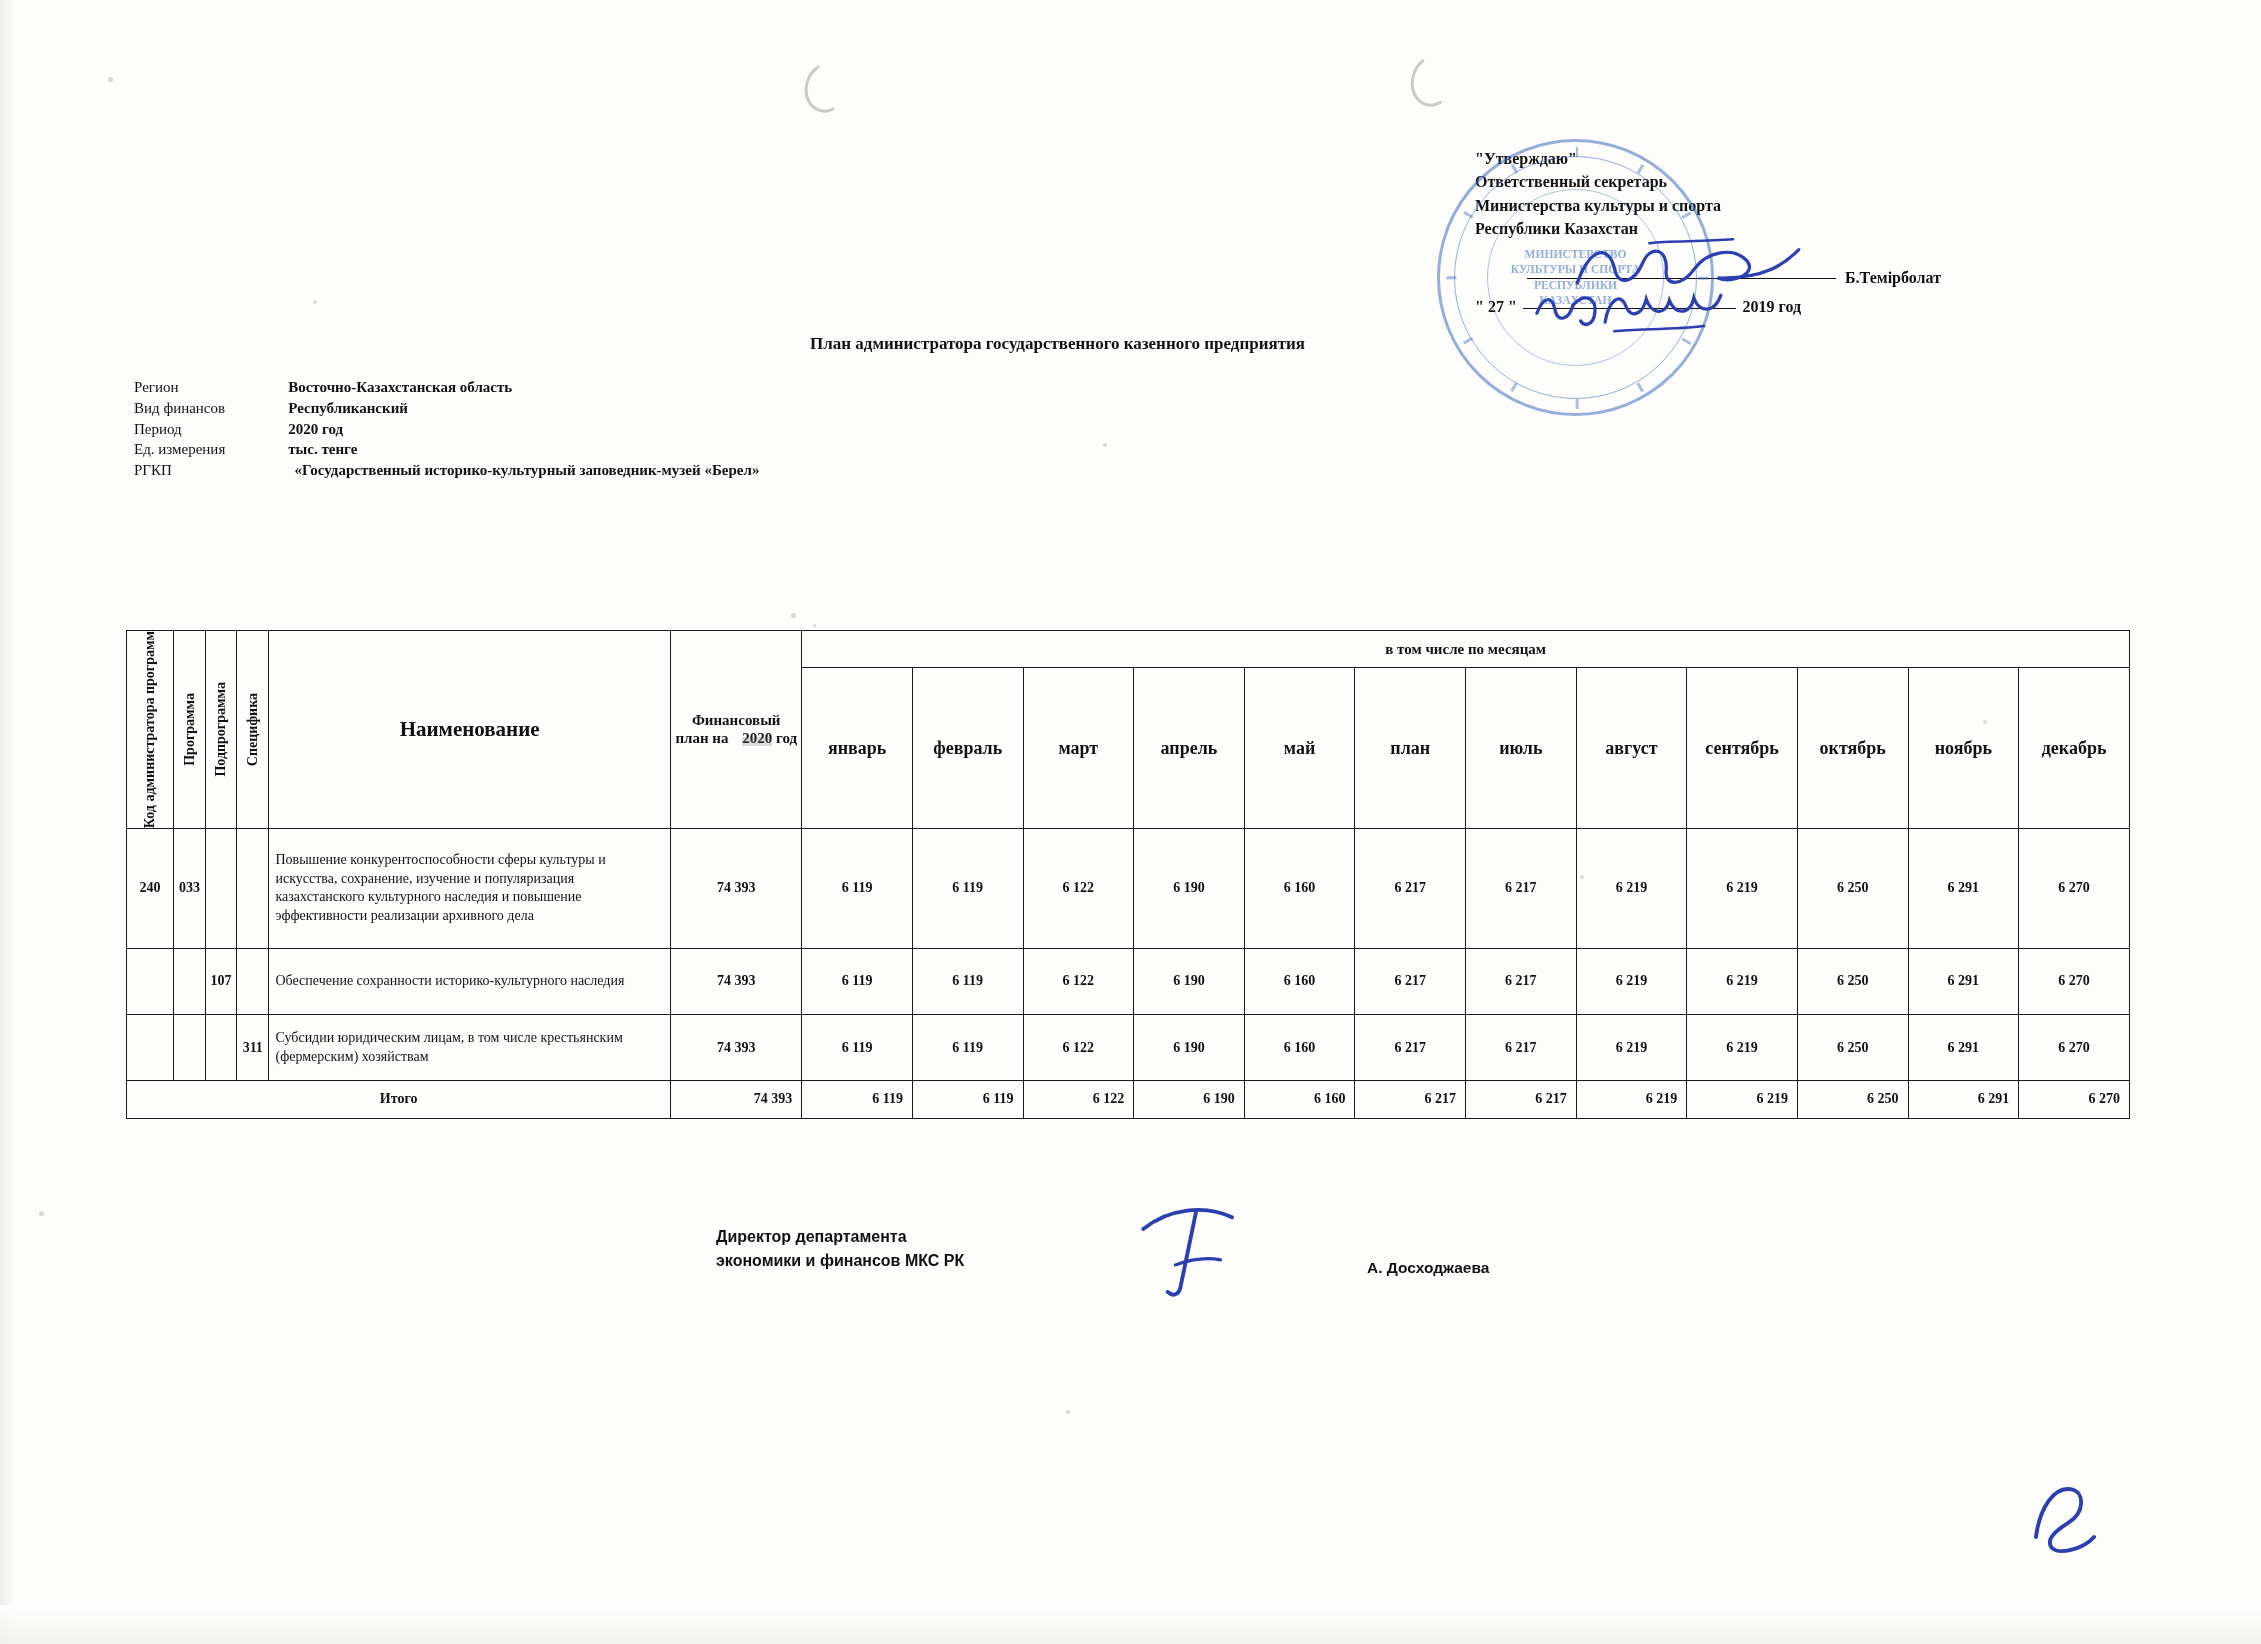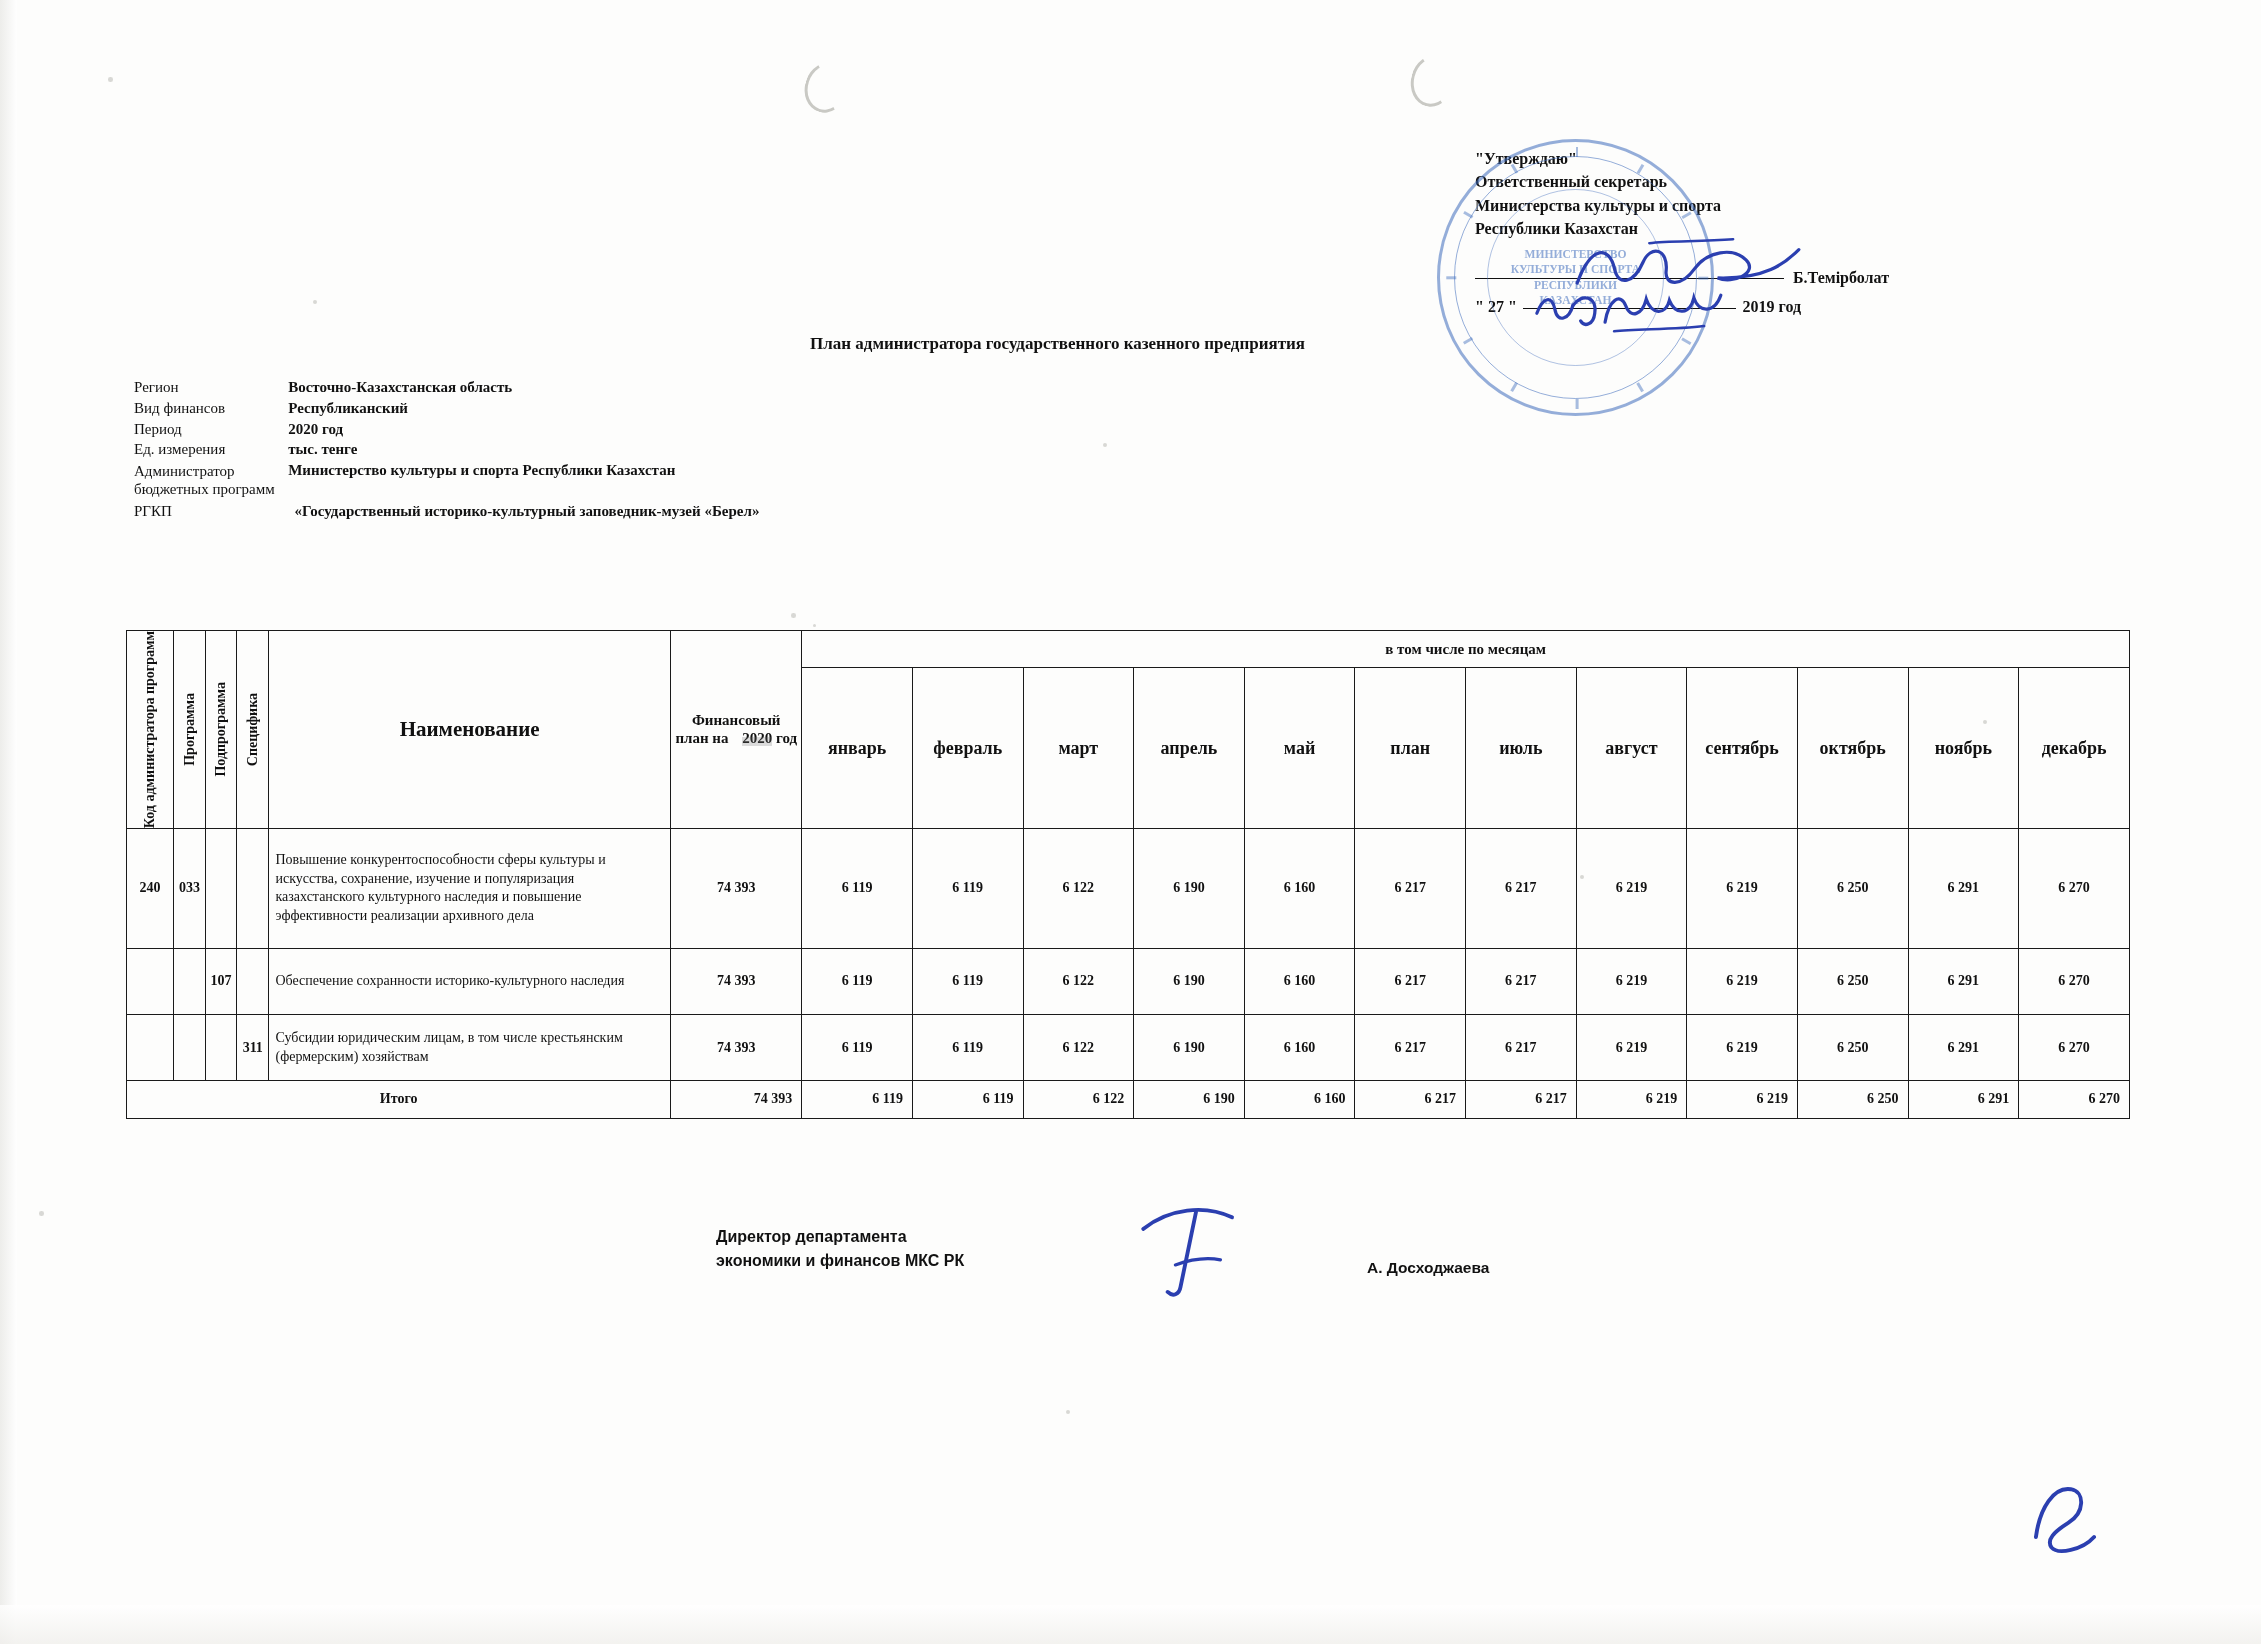--- a/index.html
+++ b/index.html
@@ -55,21 +55,21 @@
     position: absolute;
     left: 1475px;
     top: 147px;
     font-size: 16px;
     font-weight: bold;
     line-height: 1.46;
     white-space: nowrap;
   }
   .approve-sign-line {
     position: absolute;
-    left: 1475px;
+    left: 1527px;
     top: 269px;
     font-size: 16px;
     font-weight: bold;
     white-space: nowrap;
   }
   .approve-sign-line .rule {
     display: inline-block;
     width: 309px;
     border-bottom: 1.3px solid #111;
     vertical-align: 3.9px;
@@ -343,24 +343,20 @@
       <td class="k">Вид финансов</td>
       <td class="v">Республиканский</td>
     </tr>
     <tr>
       <td class="k">Период</td>
       <td class="v">2020 год</td>
     </tr>
     <tr>
       <td class="k">Ед. измерения</td>
       <td class="v">тыс. тенге</td>
-    </tr>
-    <tr>
-      <td class="k multiline">Администратор бюджетных программ</td>
-      <td class="v">Министерство культуры и спорта Республики Казахстан</td>
     </tr>
     <tr>
       <td class="k">РГКП</td>
       <td class="v" style="padding-left:11.6px">«Государственный историко-культурный заповедник-музей «Берел»</td>
     </tr>
   </tbody>
     </table>
 </div>
 
 <table class="grid">

